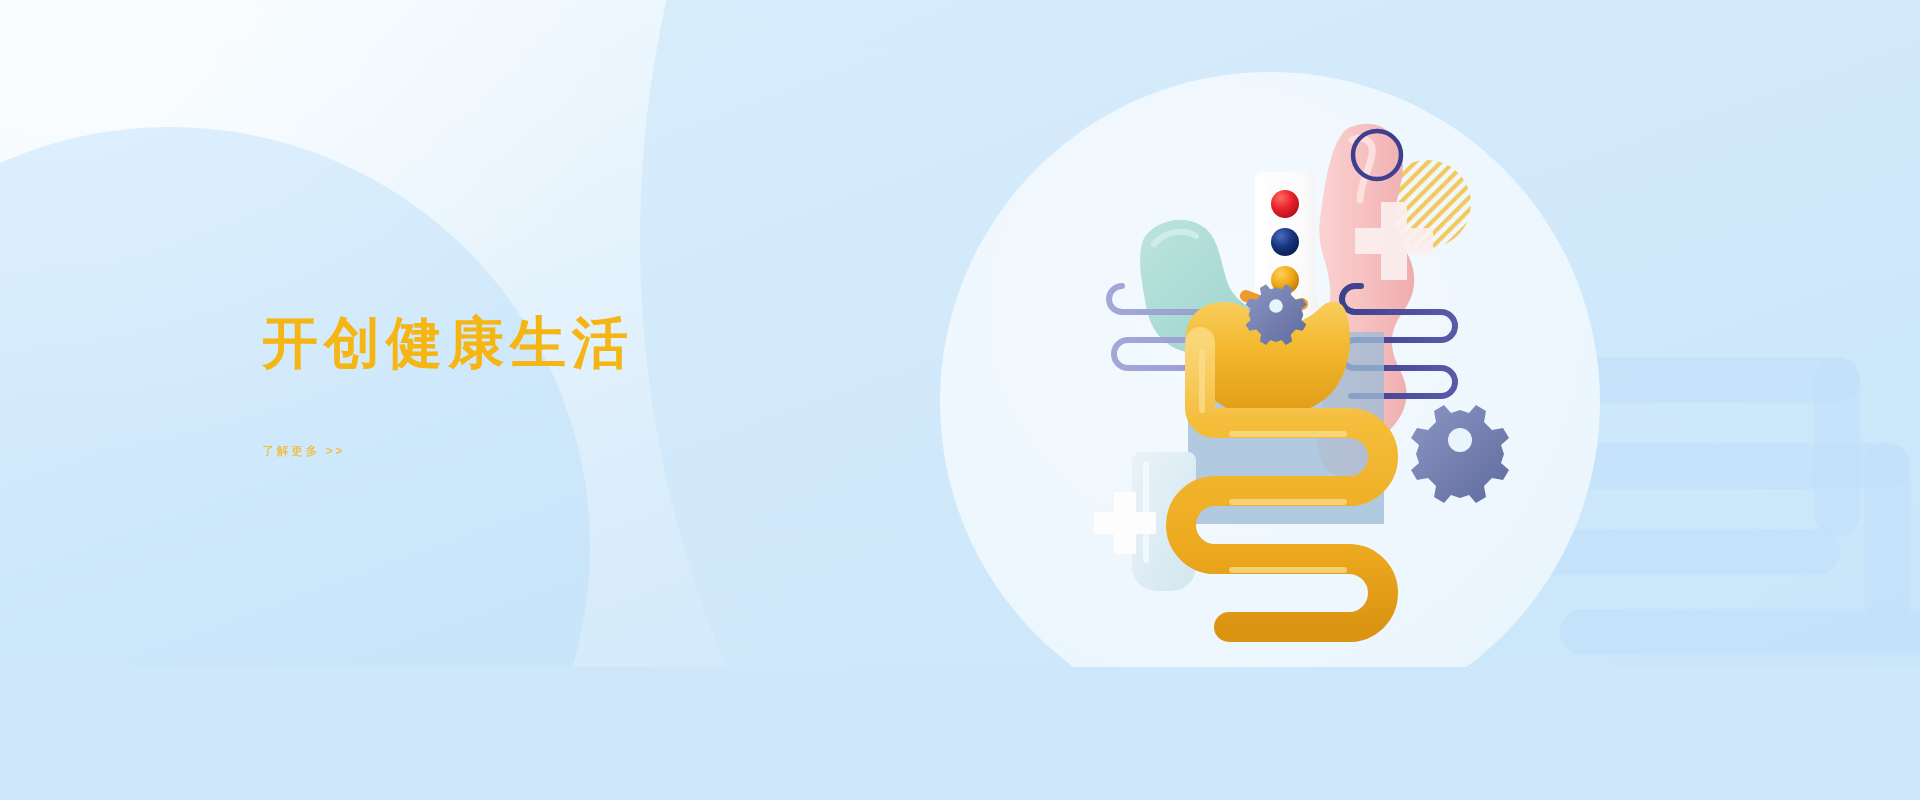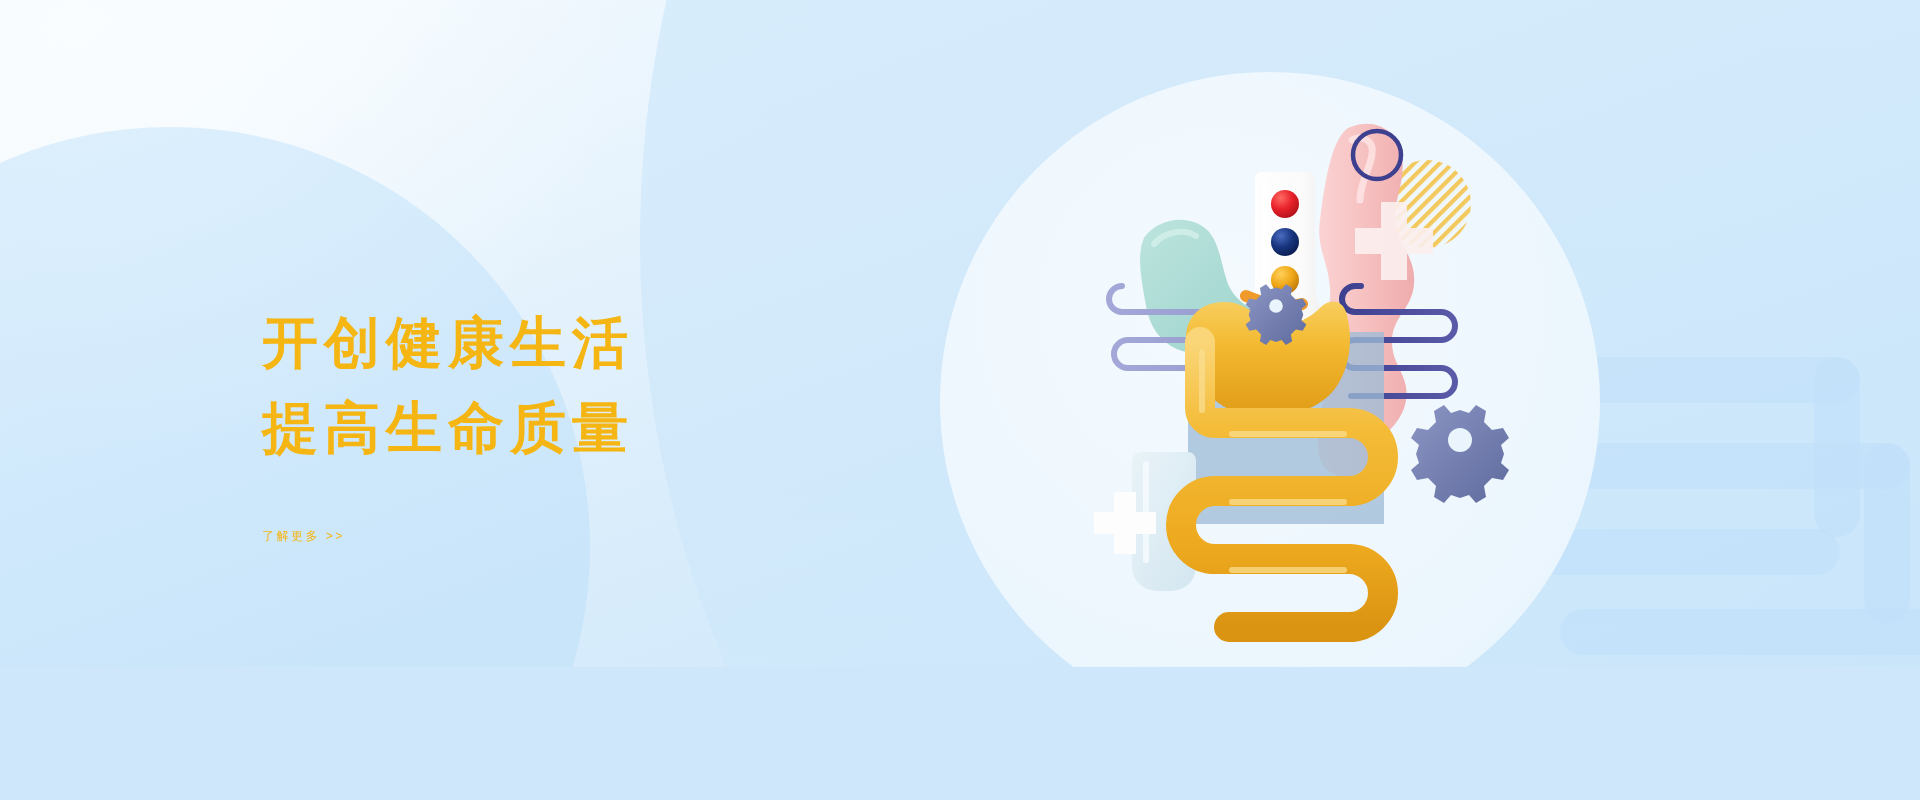--- a/index.html
+++ b/index.html
@@ -107,21 +107,20 @@
     <div class="wm-bar" style="left:120px;top:262px;width:400px;"></div>
     <div class="wm-bar" style="left:374px;top:10px; width:46px; height:180px; border-radius:28px;"></div>
     <div class="wm-bar" style="left:424px;top:96px; width:46px; height:180px; border-radius:28px;"></div>
   </div>
 
   <div class="hero-circle"></div>
 
   <div class="copy">
     <h1 class="headline">
       <span>开创健康生活</span>
-      <span class="ln2">提高生命质量</span>
     </h1>
     <a class="more-link" href="#">了解更多 &gt;&gt;</a>
   </div>
 
   <div class="illus">
     <svg viewBox="0 0 520 620" xmlns="http://www.w3.org/2000/svg">
       <defs>
         <linearGradient id="gPink" x1="0" y1="0" x2="1" y2="0">
           <stop offset="0%" stop-color="#FBD3D3"></stop>
           <stop offset="45%" stop-color="#F7C2C2"></stop>

